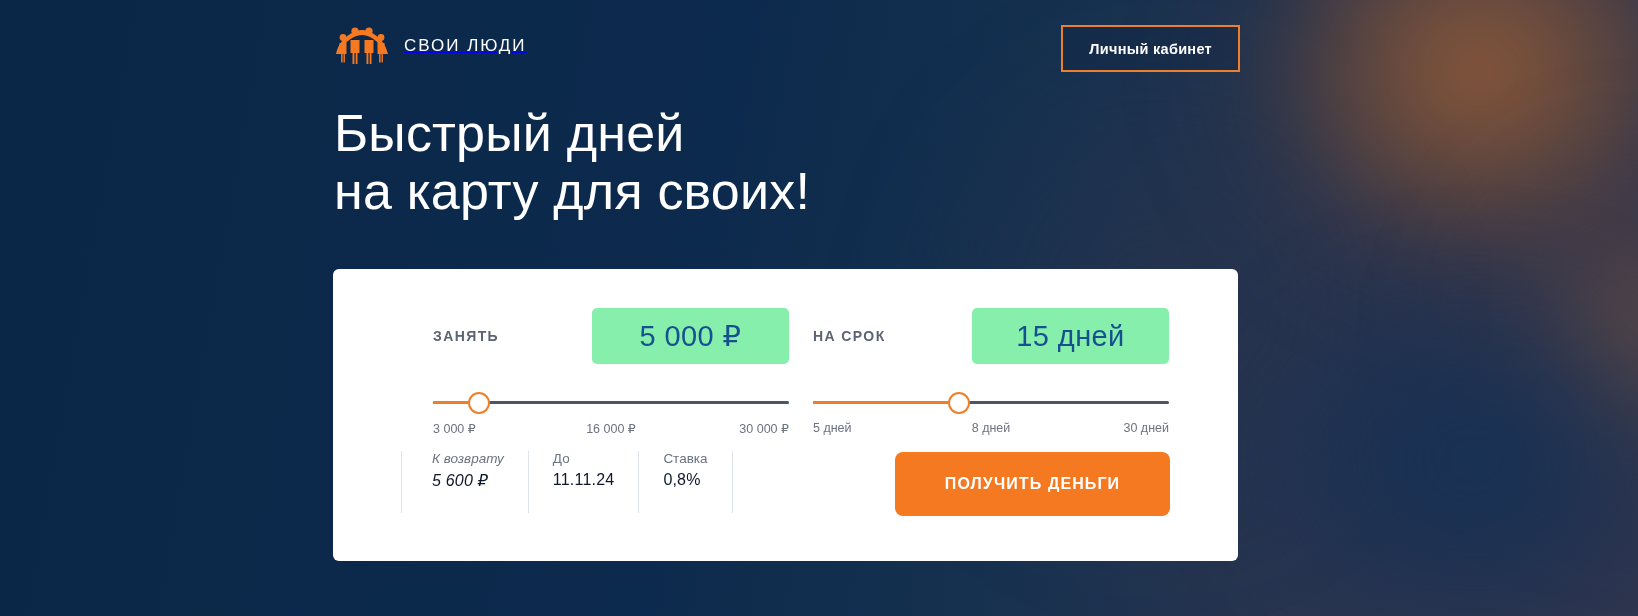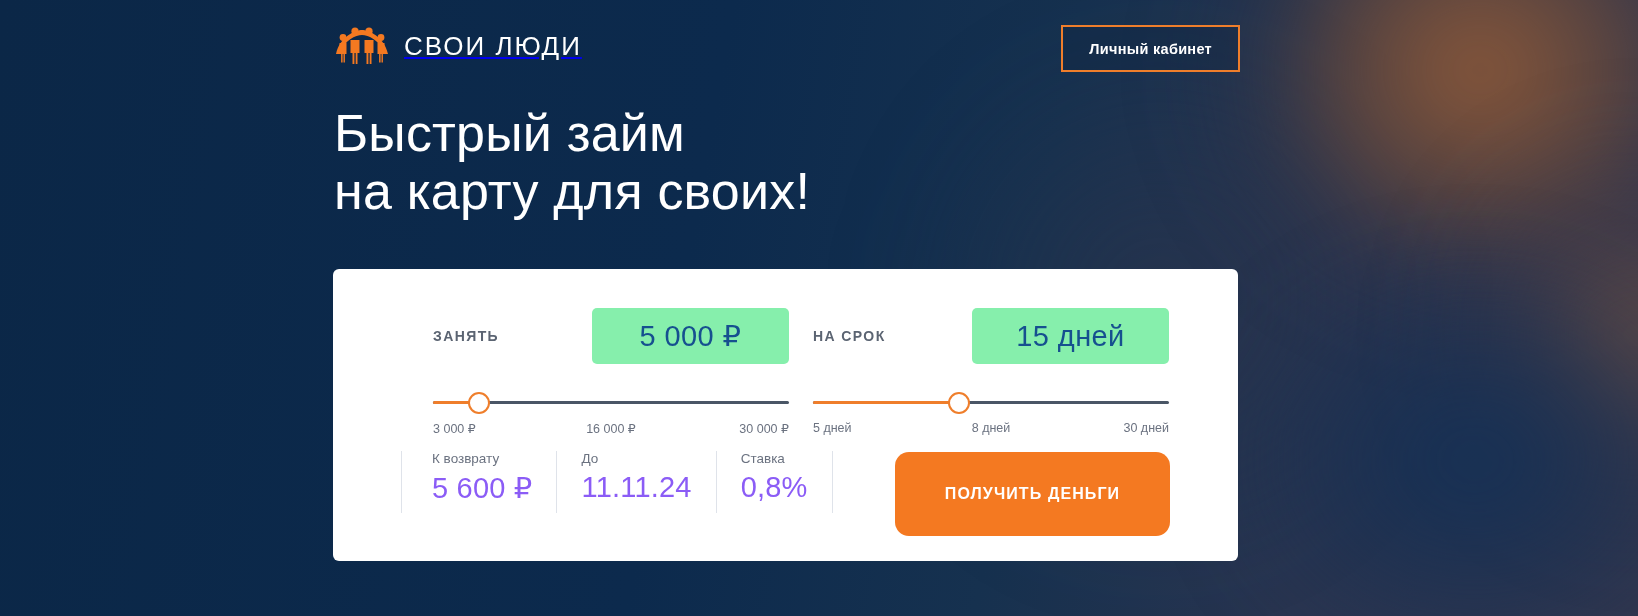--- a/index.html
+++ b/index.html
@@ -90,21 +90,21 @@
     position: absolute;
     left: 334px;
     top: 26px;
     display: flex;
     align-items: center;
     gap: 14px;
   }
   .logo-mark { width: 56px; height: 40px; display: block; }
   .logo-text {
     color: #ffffff;
-    font-size: 26px;
+    font-size: 17px;
     letter-spacing: 2.0px;
     font-weight: 400;
     white-space: nowrap;
   }
 
   .account-btn {
     position: absolute;
     right: 398px;
     top: 25px;
     height: 47px;
@@ -242,45 +242,45 @@
     height: 62px;
   }
   .result-cell {
     padding: 0 24px;
     border-left: 1px solid #dfe3ea;
     display: flex;
     flex-direction: column;
     justify-content: flex-start;
     min-width: 80px;
   }
-  .result-cell:first-child { padding-left: 30px; }
+  .result-cell:first-child { padding-left: 30px; font-style: italic; }
   .result-cell.last { border-right: 1px solid #dfe3ea; }
   .result-label {
     color: #6b7280;
     font-size: 13.5px;
     margin-bottom: 5px;
     white-space: nowrap;
   }
   .result-value {
-    color: #8b5cf6;
-    font-size: 29px;
+    color: #0f172a;
+    font-size: 16px;
     font-weight: 400;
     letter-spacing: 0.2px;
     white-space: nowrap;
   }
 
   .cta-btn {
     position: absolute;
     top: 183px;
     left: 562px;
     width: 275px;
-    height: 84px;
+    height: 64px;
     background: #f47921;
     border: none;
-    border-radius: 14px;
+    border-radius: 8px;
     color: #ffffff;
     font-size: 16px;
     font-weight: bold;
     letter-spacing: 1.1px;
     cursor: pointer;
     font-family: inherit;
   }
 </style>
 </head>
 <body>
@@ -310,21 +310,21 @@
           <path d="M30.5 14 h9 v13 l-2 0 v11 h-1.8 v-11 h-1.3 v11 h-1.9 v-11 l-2 0 Z" fill="#f47921"></path>
           <path d="M43.5 17 h7 v11 l-1.6 0 v8.5 h-1.4 v-8.5 h-0.9 v8.5 h-1.5 v-8.5 l-1.6 0 Z" fill="#f47921"></path>
         </svg>
       </span>
       <span class="logo-text">СВОИ ЛЮДИ</span>
     </a>
 
     <div class="account-btn">Личный кабинет</div>
   </div>
 
-  <h1 class="hero-title">Быстрый займ
+  <h1 class="hero-title">Быстрый дней
 на карту для своих!</h1>
 
   <div class="calc-card">
 
     <div class="sliders-row">
 
       <div class="slider-block amount">
         <div class="slider-head">
           <span class="slider-label">ЗАНЯТЬ</span>
           <div class="slider-value-box">5 000 ₽</div>

